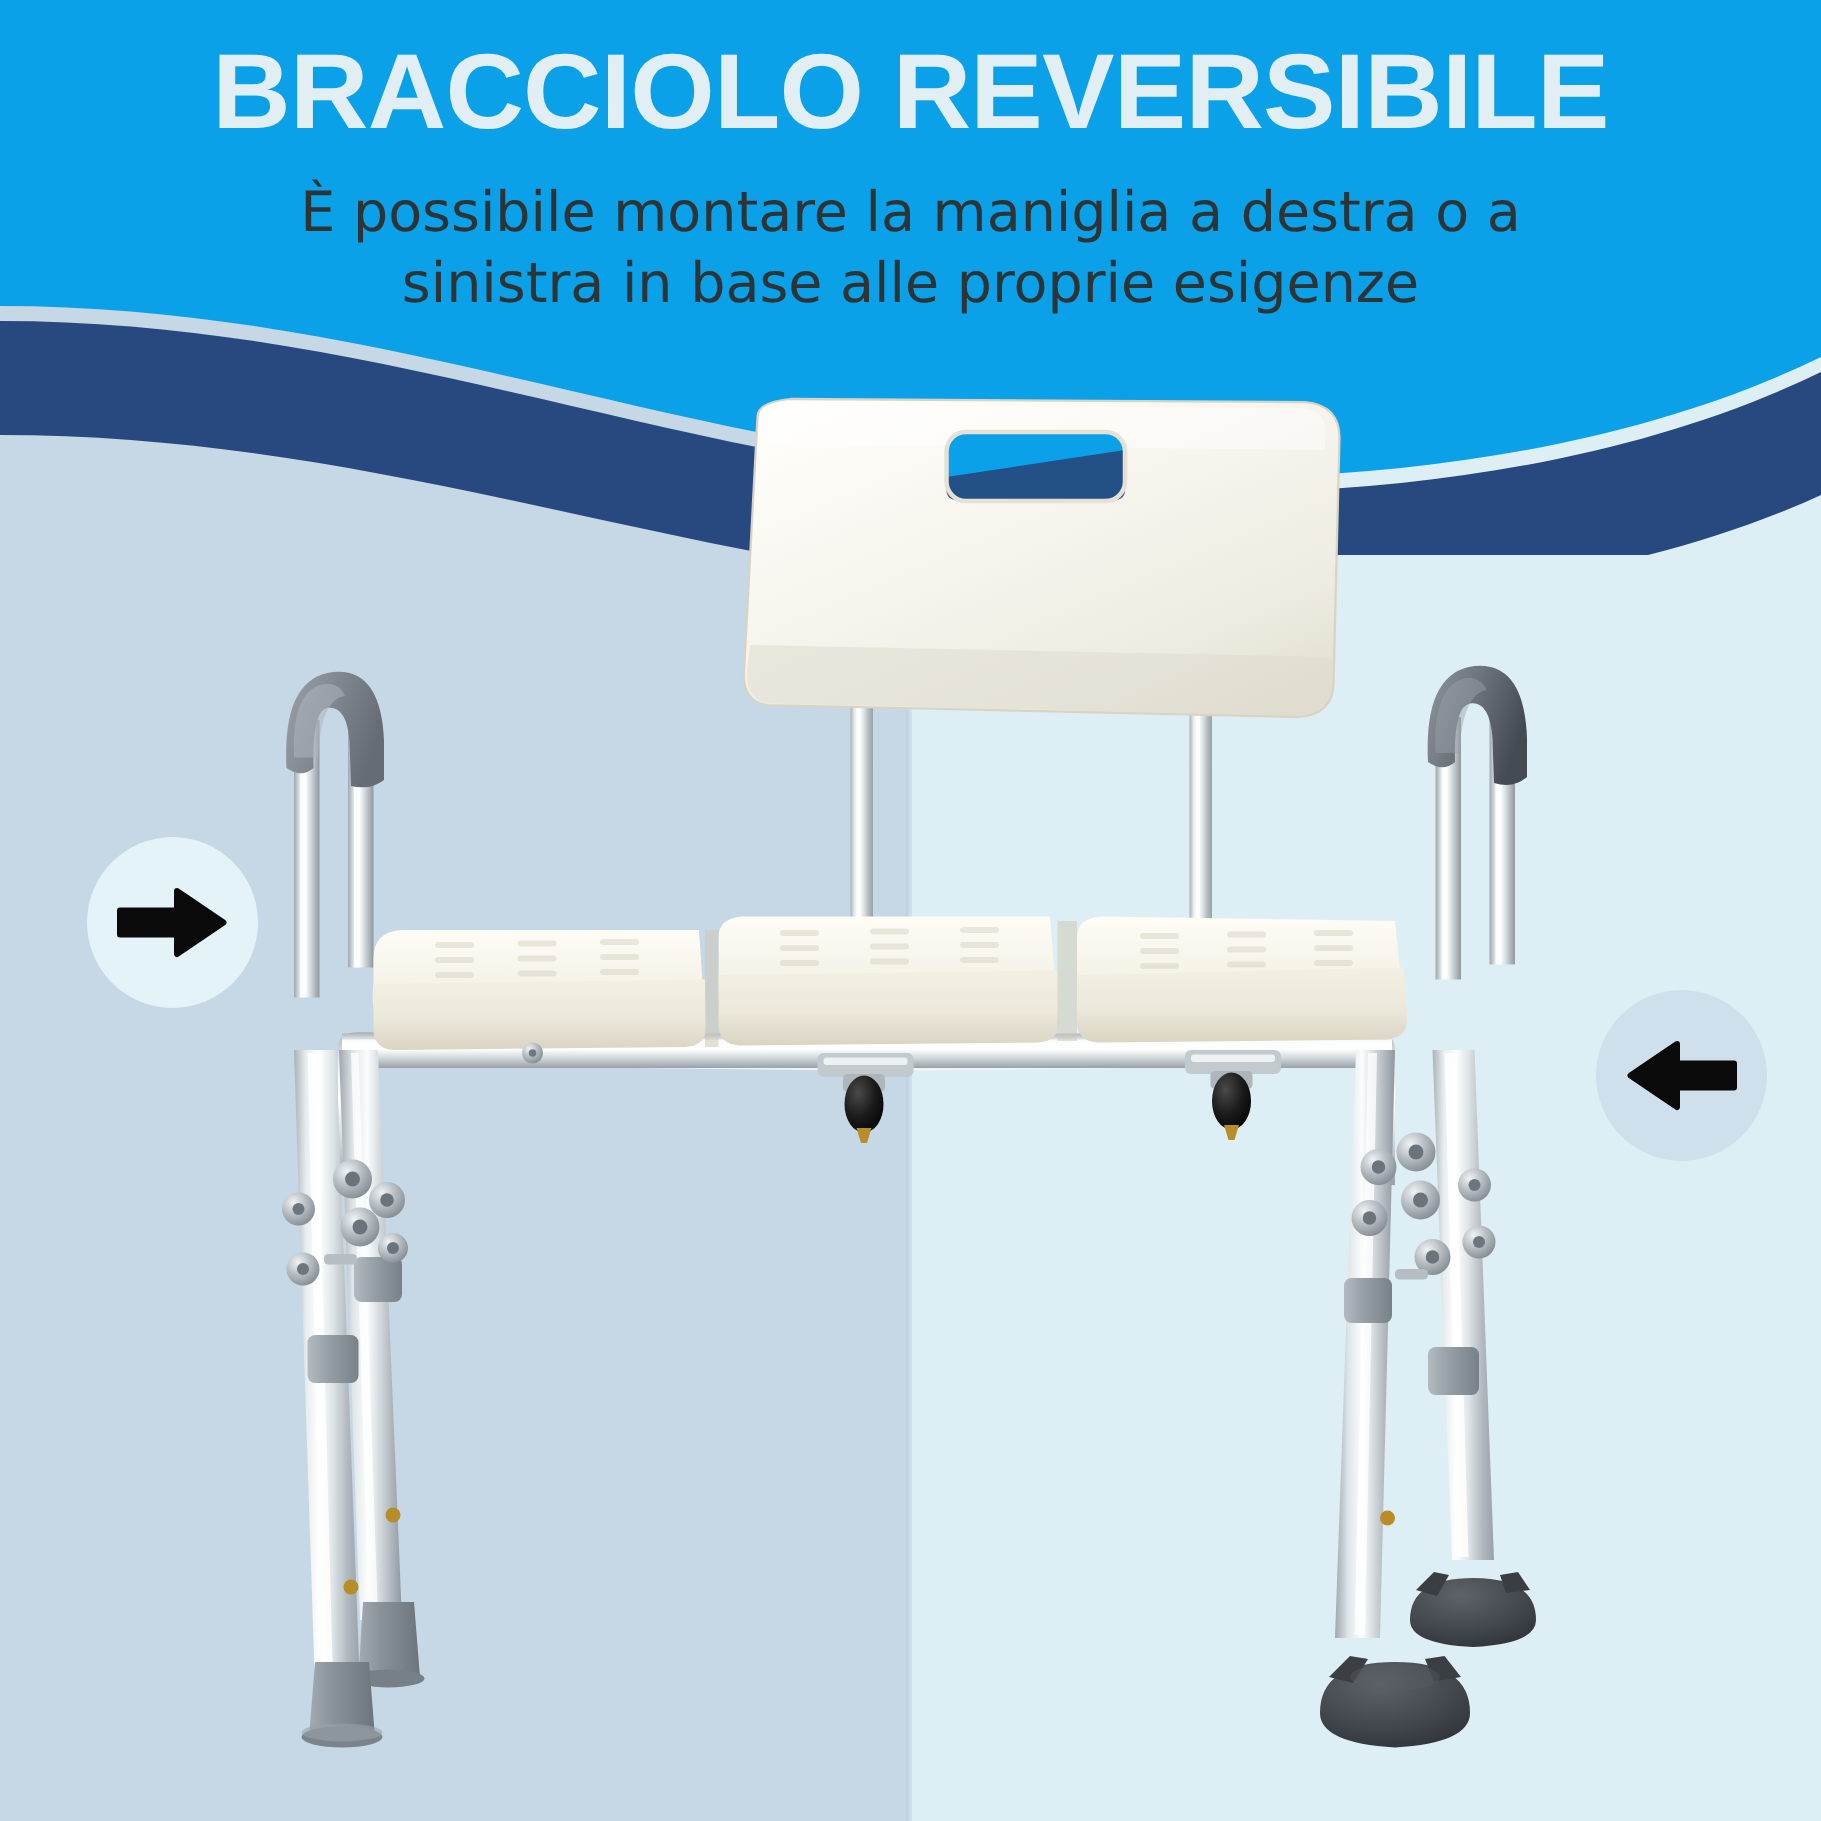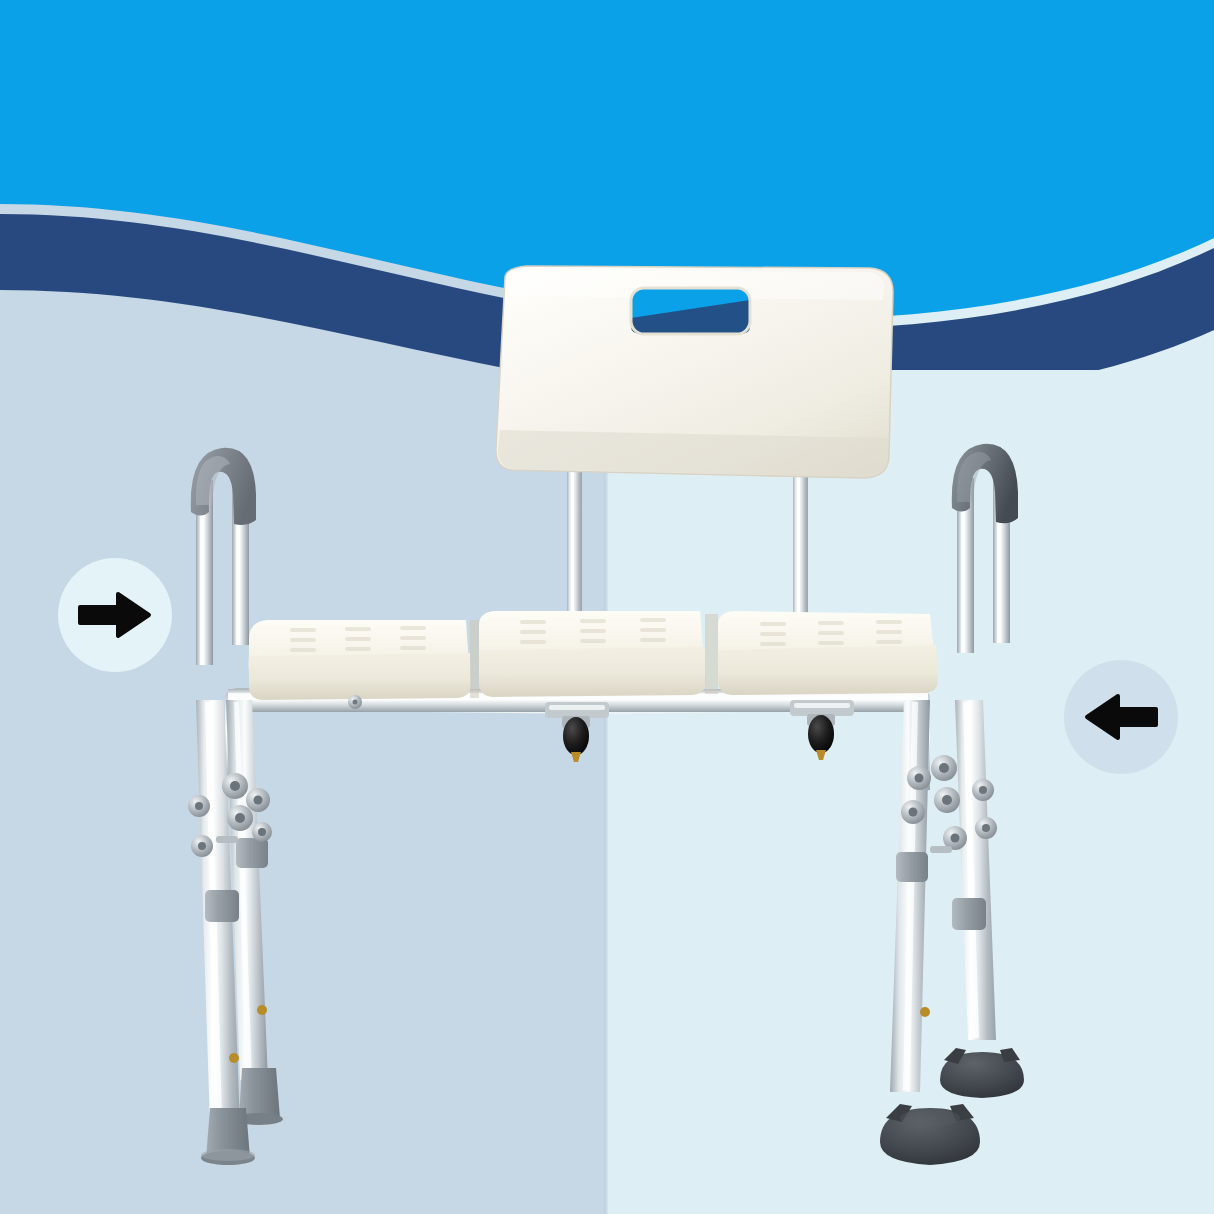--- a/index.html
+++ b/index.html
@@ -68,20 +68,24 @@
         C 1070,396 870,414 660,392
         C 430,368 240,290 0,290 Z" fill="#27497f"></path>
 
       <path d="
         M0,0 L1214,0 L1214,238
         C 1070,308 870,332 660,312
         C 430,290 240,204 0,204 Z" fill="#0ba1e8"></path>
     </svg>
   </div>
 
+  <div class="header-text">
+    <h1 class="title">BRACCIOLO REVERSIBILE</h1>
+    <p class="subtitle">È possibile montare la maniglia a destra o a sinistra in base alle proprie esigenze</p>
+  </div>
 
   <div class="product">
     <svg viewBox="0 0 1214 1214" xmlns="http://www.w3.org/2000/svg">
       <defs>
 
         <linearGradient id="tubeV" x1="0" y1="0" x2="1" y2="0">
           <stop offset="0%" stop-color="#a9b2b8"></stop>
           <stop offset="18%" stop-color="#e7ecee"></stop>
           <stop offset="38%" stop-color="#ffffff"></stop>
           <stop offset="58%" stop-color="#dfe5e8"></stop>

